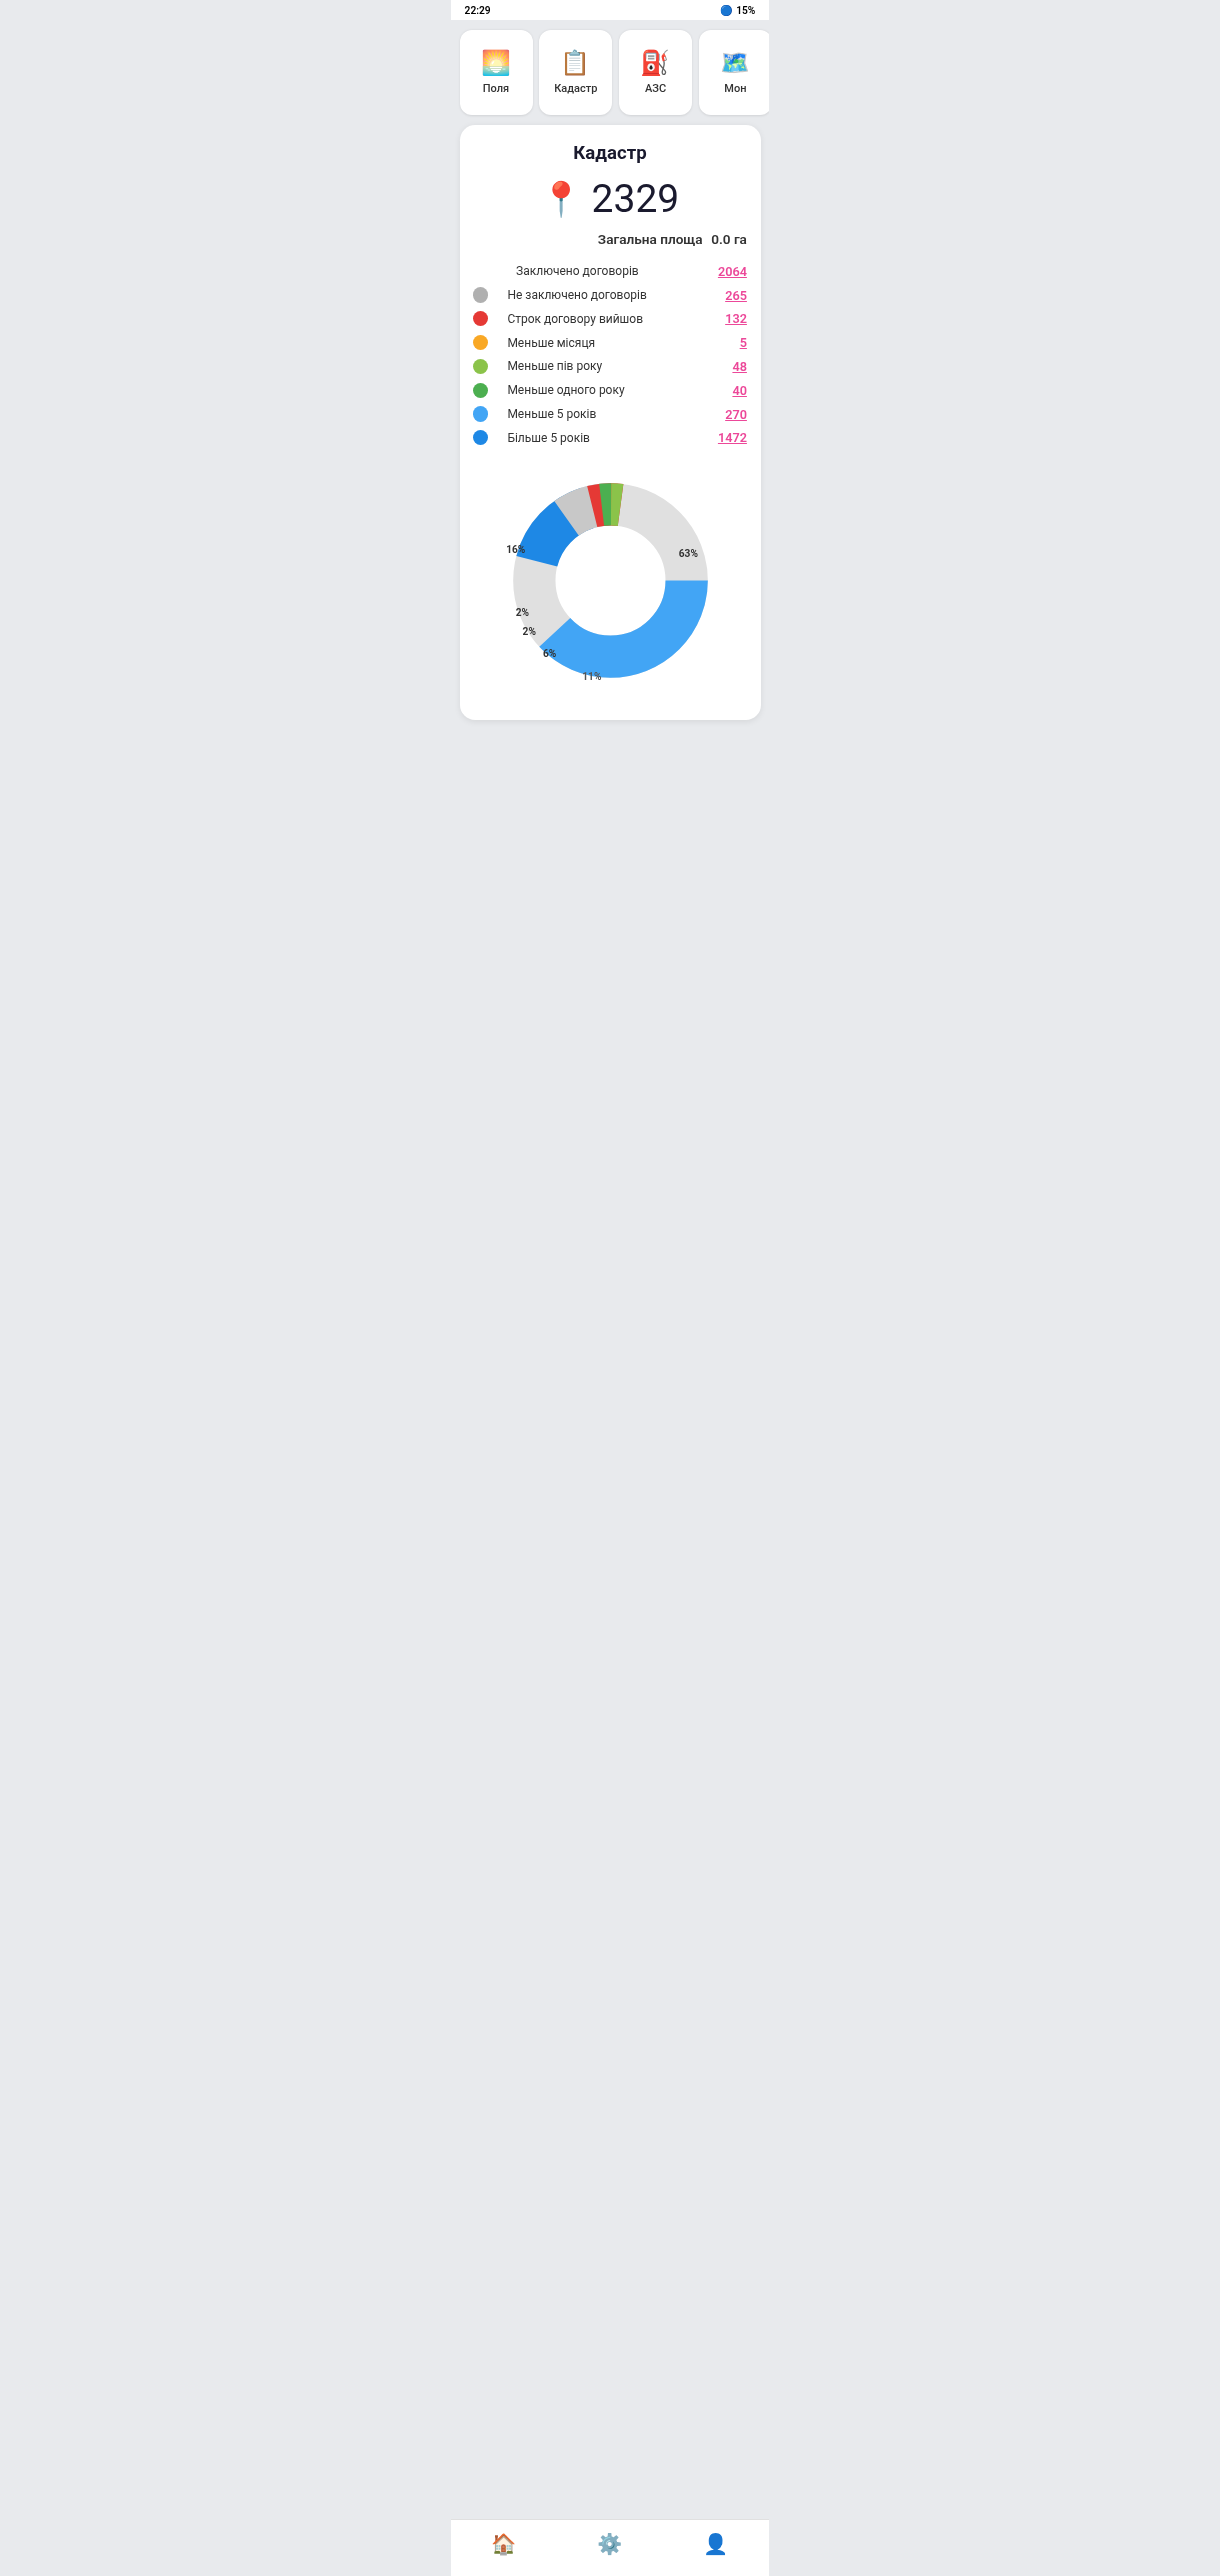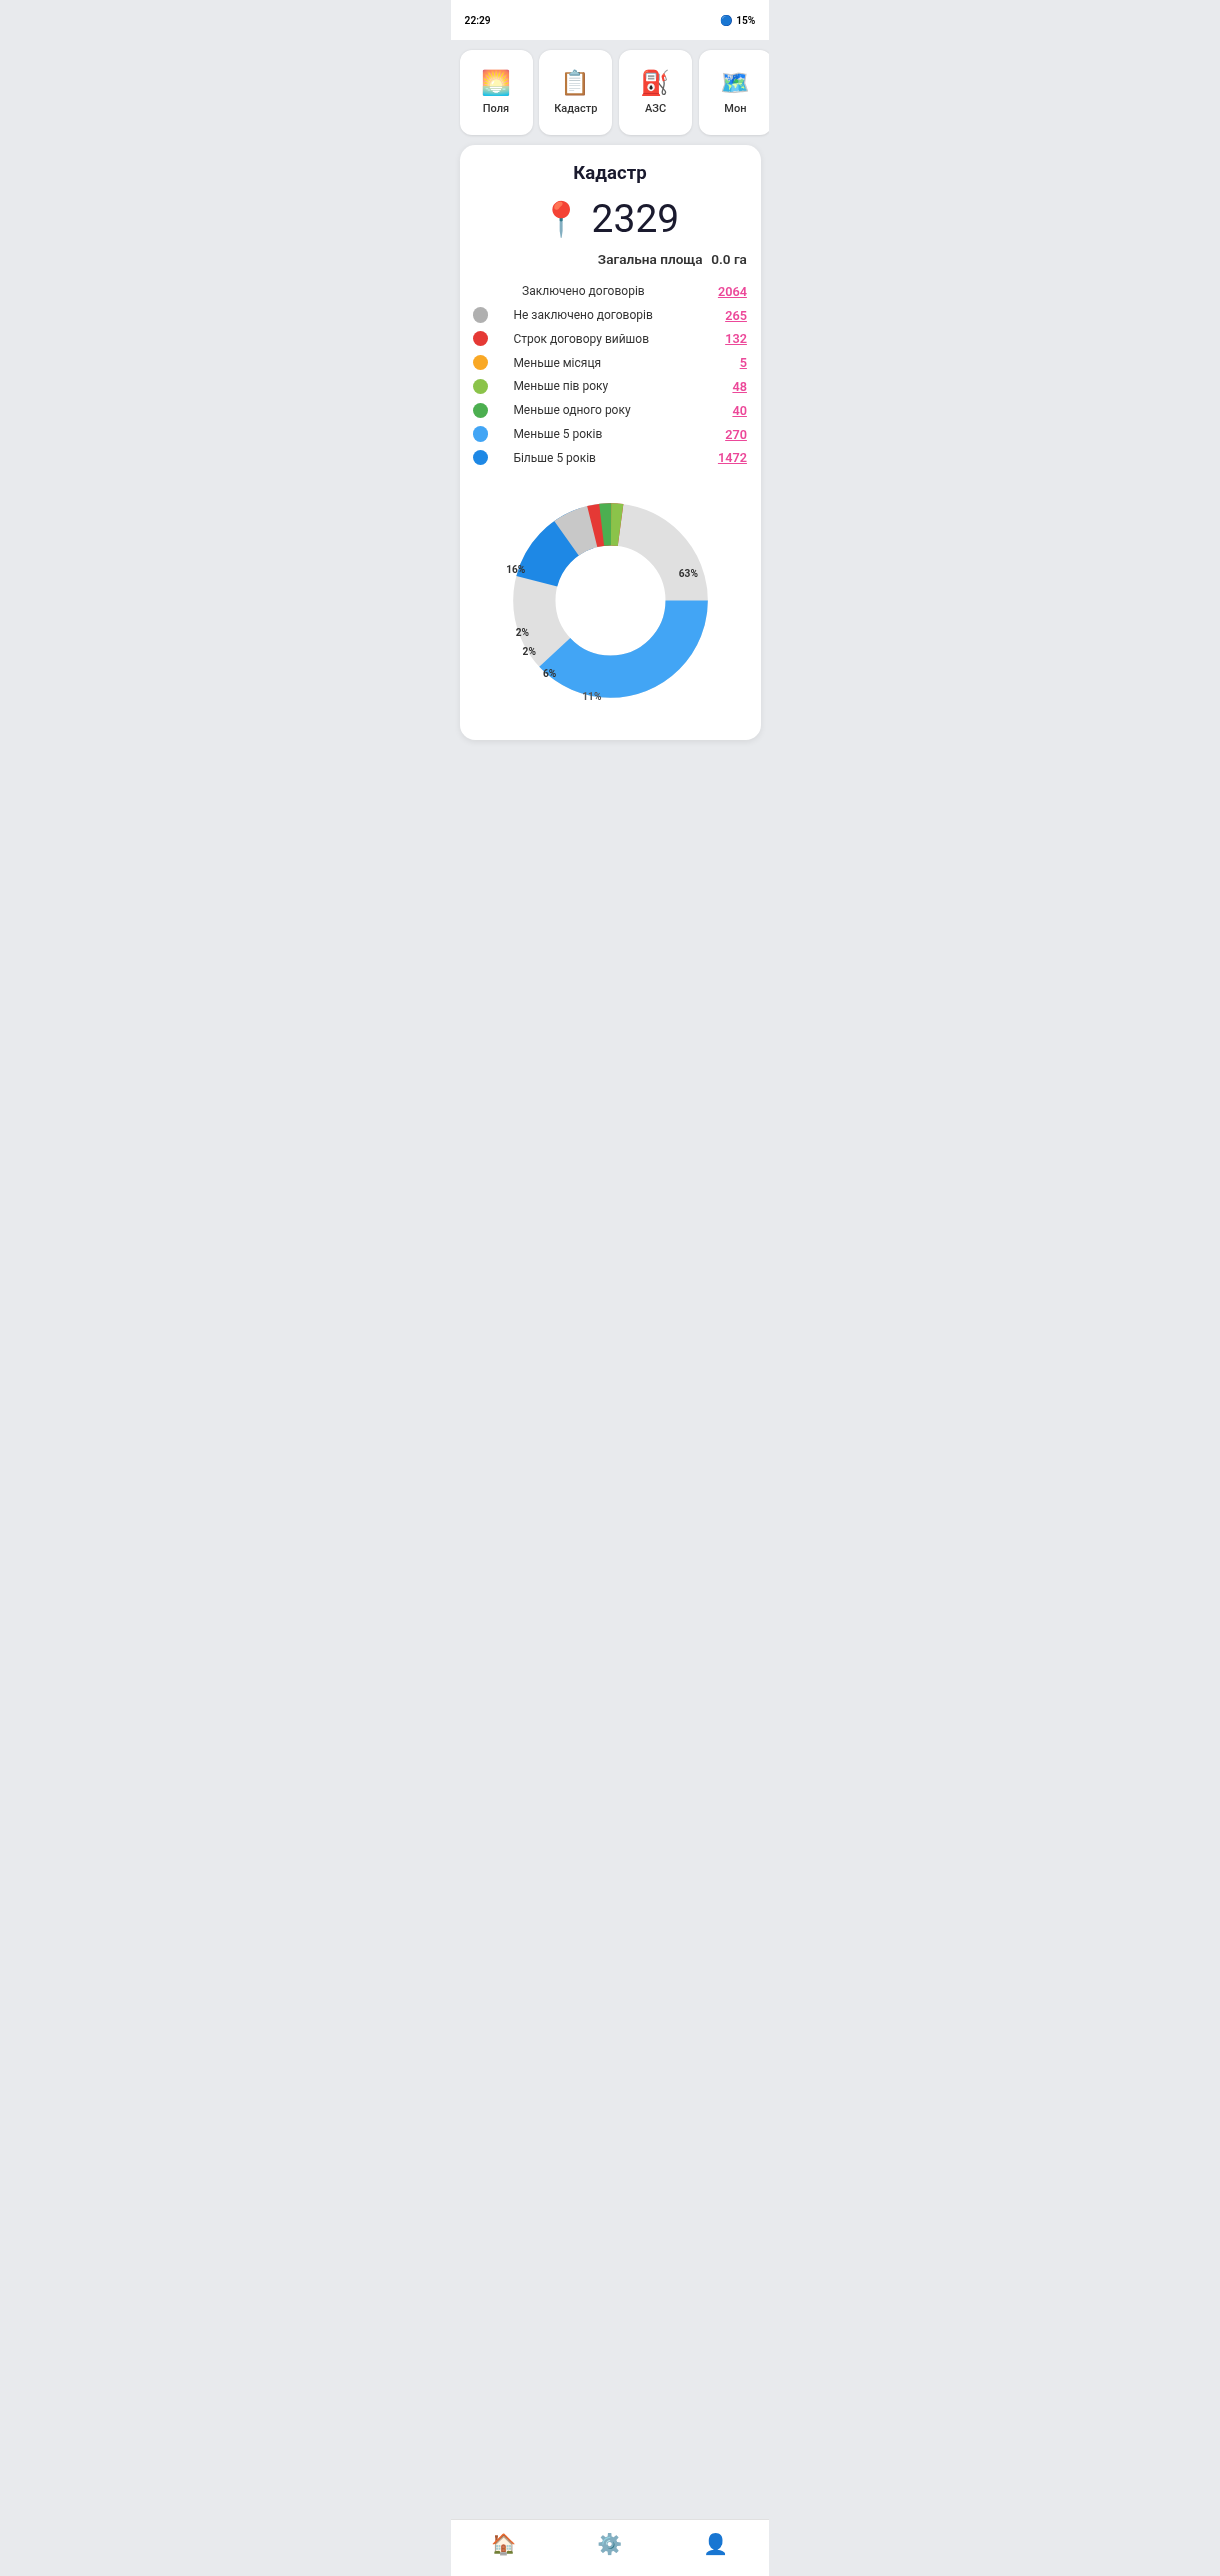--- a/index.html
+++ b/index.html
@@ -16,21 +16,21 @@
 
     
     .status-bar {
       background: #fff;
       display: flex;
       justify-content: space-between;
       align-items: center;
       padding: 5.1px 13.6px;
       font-size: 10.2px;
       font-weight: 600;
-      height: 40px;
+      height: 20px;
     }
     .status-left { display: flex; align-items: center; gap: 3.4px; }
     .status-right { display: flex; align-items: center; gap: 3.4px; }
 
     
     .nav-cards {
       background: #e8eaed;
       display: flex;
       gap: 6.8px;
       padding: 10.2px 8.5px;
@@ -109,21 +109,21 @@
     
     .stats-list {
       display: flex;
       flex-direction: column;
       gap: 8.5px;
       margin-bottom: 17px;
     }
     .stat-row {
       display: flex;
       align-items: center;
-      gap: 25px;
+      gap: 19px;
     }
     .stat-dot {
       width: 15.3px;
       height: 15.3px;
       border-radius: 50%;
       flex-shrink: 0;
     }
     .stat-label {
       flex: 1;
       font-size: 12px;

